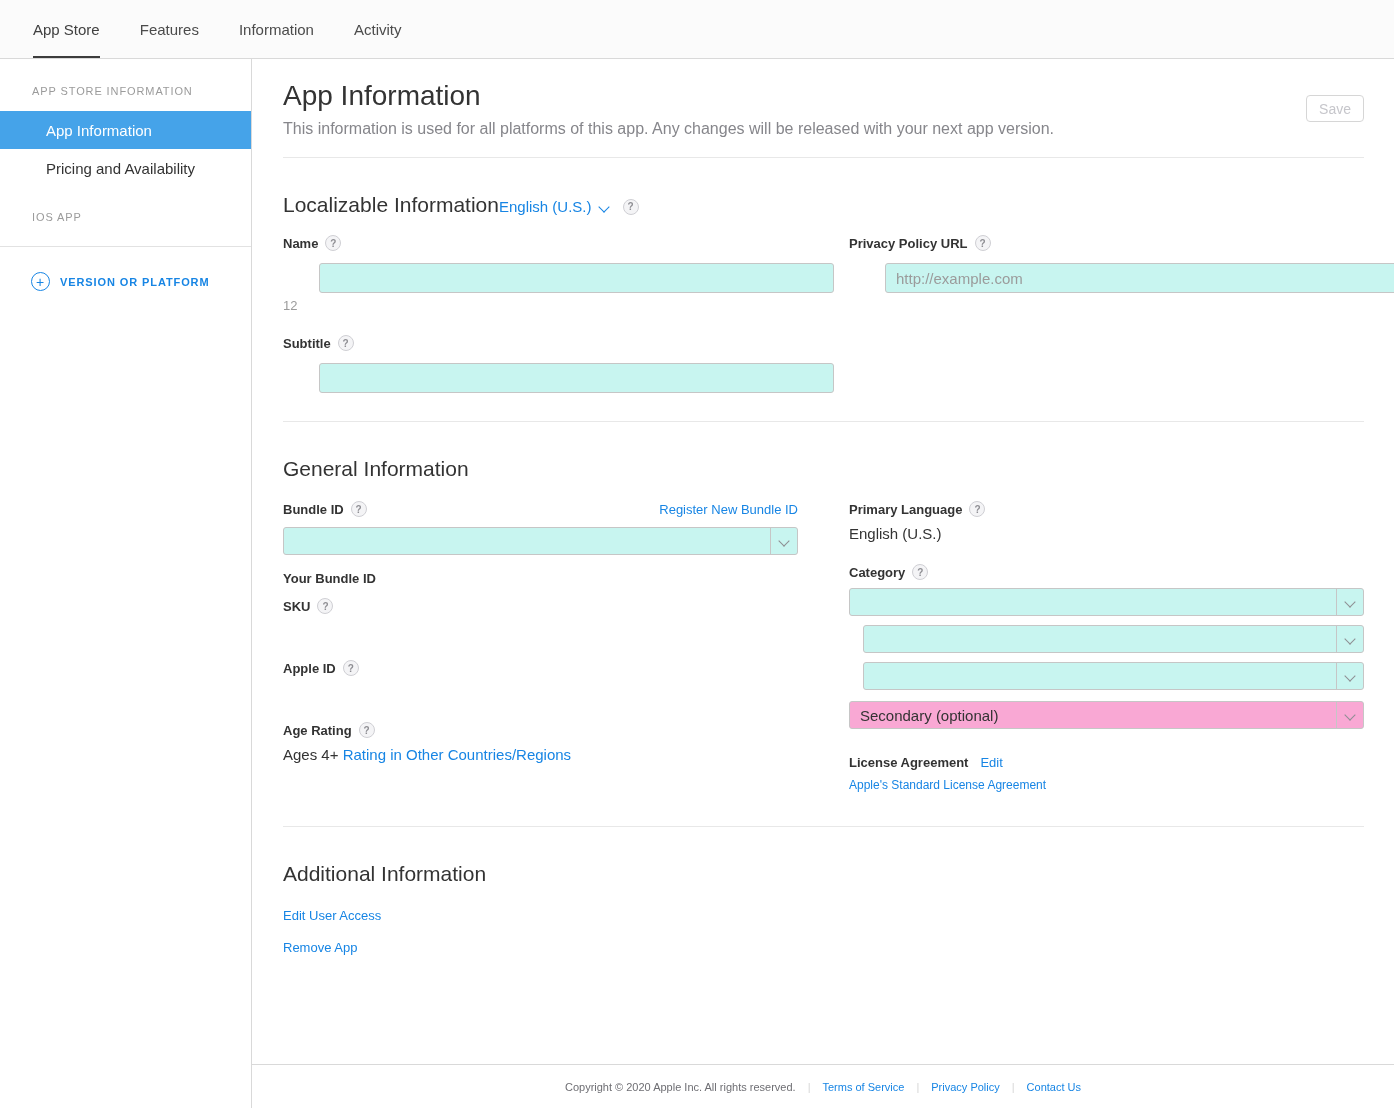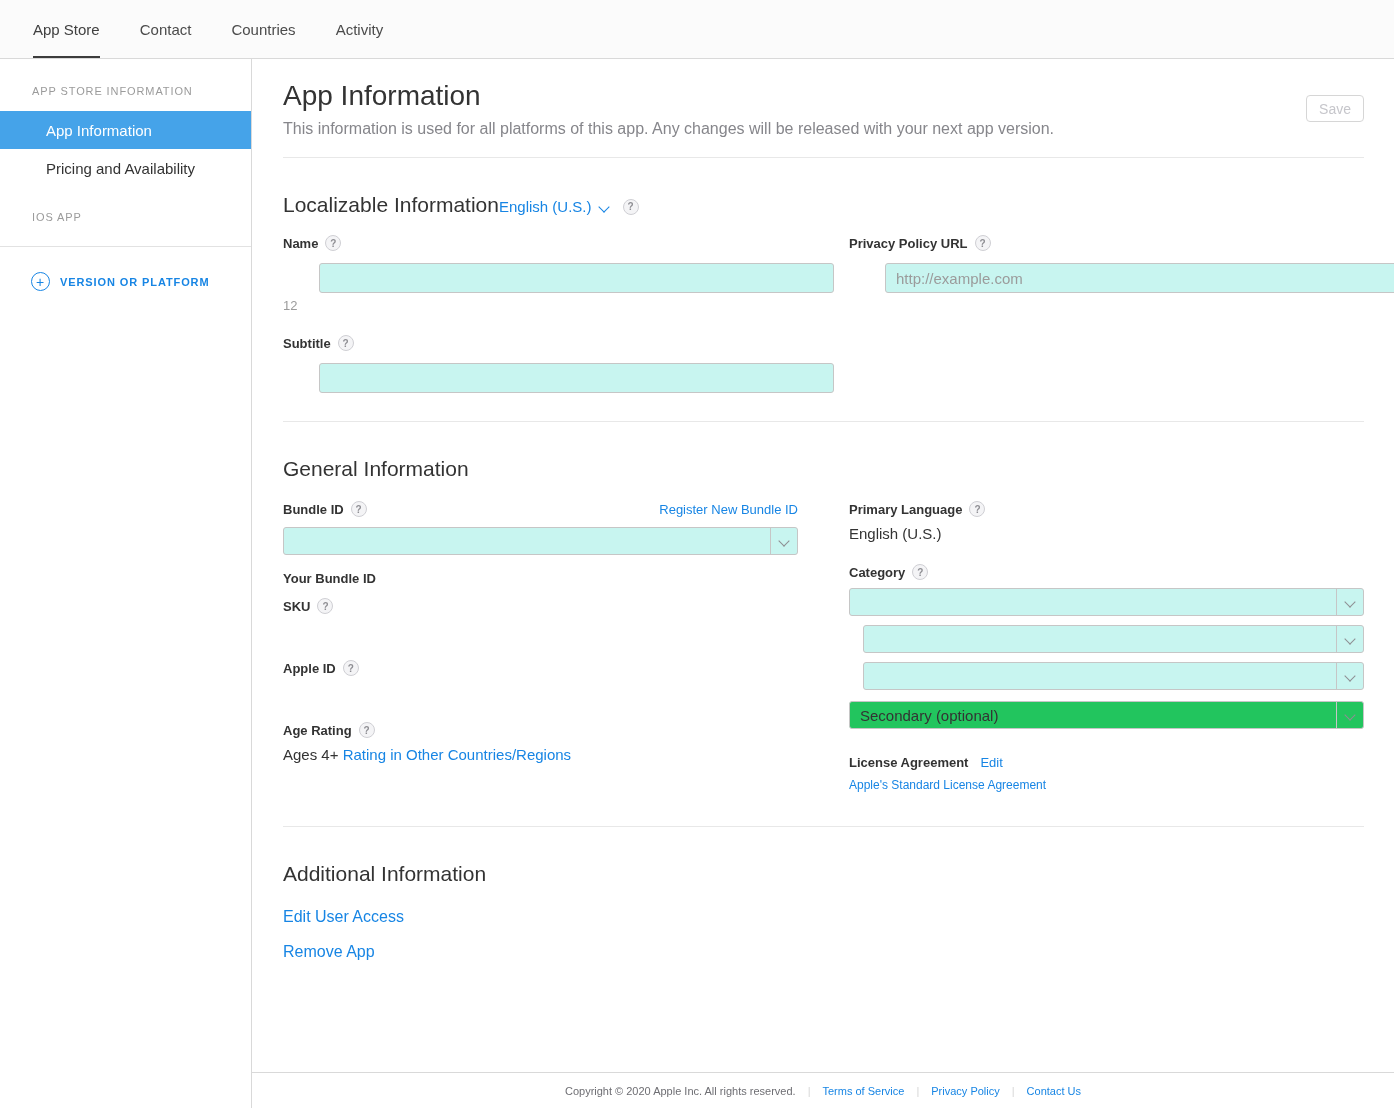--- a/index.html
+++ b/index.html
@@ -128,60 +128,60 @@
   .select{
     margin-top:10px; height:28px; border:1px solid #c6c6c6; border-radius:3px;
     display:flex; align-items:stretch; background:var(--highlight-cyan);
     overflow:hidden; cursor:pointer;
   }
   .select .val{ flex:1; display:flex; align-items:center; padding:0 10px; font-size:15px; color:#333; }
   .select .chev-box{
     width:27px; border-left:1px solid #c6c6c6; display:flex;
     align-items:center; justify-content:center; color:#8e8e93;
   }
-  .select.white{ background:#22c55e; }
+  .select.white{ background:#f9a8d4; }
   .select.indent{ margin-left:14px; }
   .select.cat1{ margin-top:8px; }
   .select.cat23{ margin-top:9px; }
   .select.secondary{ margin-top:11px; }
 
   .static-label{ font-size:13px; font-weight:700; color:#333; }
   .your-bundle{ margin-top:16px; }
   .sku-label{ margin-top:12px; }
   .apple-id-label{ margin-top:46px; }
   .age-label{ margin-top:46px; }
   .value-15{ font-size:15px; color:#333; margin-top:8px; }
   .age-value{ margin-top:8px; font-size:15px; }
   .category-label{ margin-top:22px; }
   .license-row{ margin-top:26px; display:flex; align-items:center; gap:12px; }
   .license-link{ display:block; margin-top:8px; font-size:12px; }
 
   .rule.r2{ margin-top:28px; }
   .rule.r3{ margin-top:34px; }
 
-  .add-info-link{ display:block; font-size:16px; }
+  .add-info-link{ display:block; font-size:13px; }
   .add-info-link.first{ margin-top:22px; }
   .add-info-link.second{ margin-top:17px; }
 
   
   .footer{
-    margin-top:auto; border-top:1px solid #d9d9d9; height:36px;
+    margin-top:auto; border-top:1px solid #d9d9d9; height:44px;
     display:flex; align-items:center; justify-content:center;
     font-size:11px; color:#6e6e73; gap:12px;
   }
   .footer .sep{ color:#d6d6d6; }
   .footer .flink{ font-size:11px; }
 </style>
 </head>
 <body>
 
 <nav class="topnav">
   <div class="tab active">App Store</div>
-  <div class="tab">Contact</div>
-  <div class="tab">Countries</div>
+  <div class="tab">Features</div>
+  <div class="tab">Information</div>
   <div class="tab">Activity</div>
 </nav>
 
 <div class="layout">
 
   <aside class="sidebar">
     <div class="side-header">APP STORE INFORMATION</div>
     <div class="side-items">
       <div class="side-item selected">App Information</div>
       <div class="side-item">Pricing and Availability</div>

